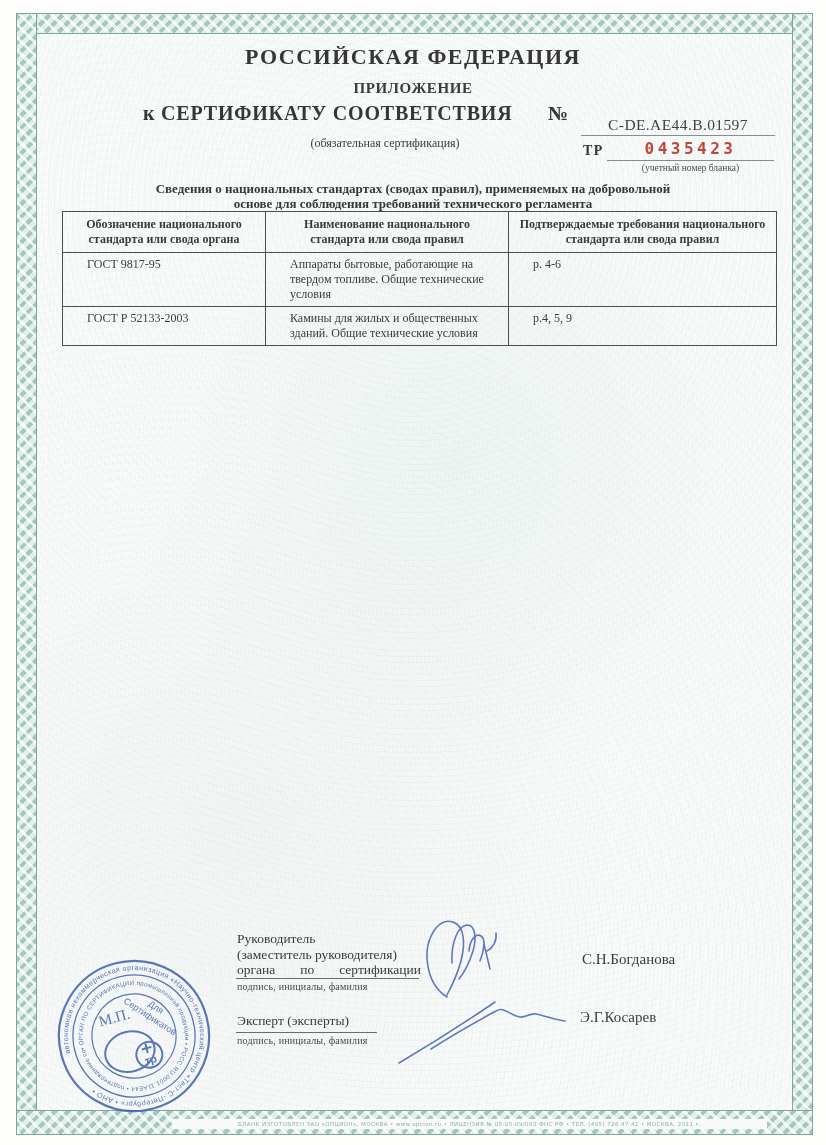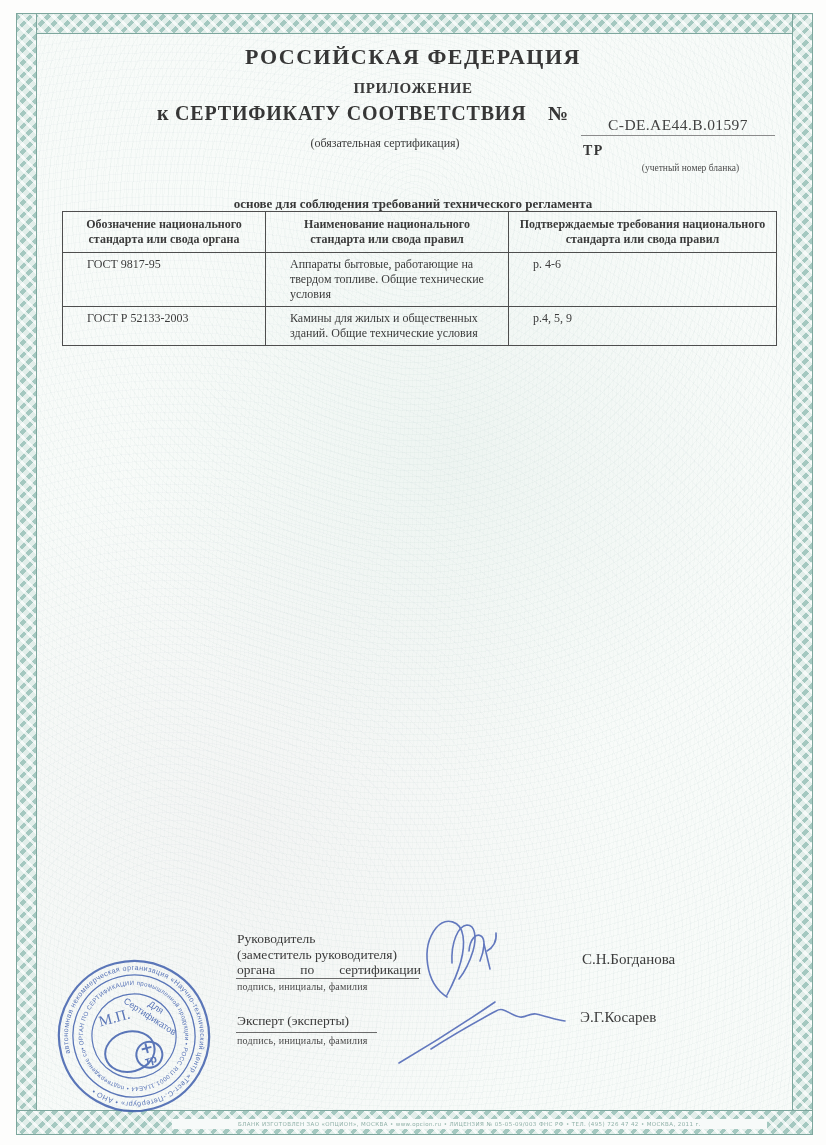--- a/index.html
+++ b/index.html
@@ -35,21 +35,21 @@
       radial-gradient(circle at 55% 40%, rgba(168,200,190,.13) 0, rgba(168,200,190,0) 42%),
       radial-gradient(circle at 28% 74%, rgba(190,175,188,.09) 0, rgba(190,175,188,0) 38%),
       repeating-radial-gradient(circle at 50% 16%, rgba(150,185,175,.065) 0 1px, rgba(0,0,0,0) 1px 6px),
       repeating-radial-gradient(circle at 18% 88%, rgba(160,172,196,.055) 0 1px, rgba(0,0,0,0) 1px 8px),
       repeating-linear-gradient(95deg, rgba(150,185,172,.05) 0 1px, rgba(0,0,0,0) 1px 4px);
   }
   .abs{position:absolute;}
   .ctr{left:0;width:100%;text-align:center;}
   .country{top:44px;font-size:22px;font-weight:bold;letter-spacing:1.5px;color:#363636;}
   .appendix{top:80px;font-size:15px;font-weight:bold;letter-spacing:.6px;color:#3a3a3a;}
-  .certlabel{left:157px;top:102px;font-size:20px;font-weight:bold;letter-spacing:.8px;color:#363636;white-space:nowrap;}
+  .certlabel{left:143px;top:102px;font-size:20px;font-weight:bold;letter-spacing:.8px;color:#363636;white-space:nowrap;}
   .numsign{left:548px;top:102px;font-size:20px;font-weight:bold;color:#363636;}
   .certnum{
     left:581px;top:100px;width:194px;height:24px;border-bottom:1.3px solid #8b8b8b;
     text-align:center;font-size:15.5px;color:#414141;letter-spacing:.4px;line-height:28px;margin-top:11px;
   }
   .certtype{left:255px;top:136px;width:260px;text-align:center;font-size:12px;font-weight:normal;color:#3c3c3c;}
   .trlabel{left:583px;top:143px;font-size:14px;font-weight:bold;letter-spacing:1.5px;color:#363636;}
   .blanknum{
     left:607px;top:134px;width:167px;height:26px;border-bottom:1.2px solid #8b8b8b;
     text-align:center;font-family:"DejaVu Sans Mono",monospace;font-weight:bold;
@@ -94,21 +94,23 @@
 
   <div class="content"></div>
 
   <div class="abs ctr country">РОССИЙСКАЯ ФЕДЕРАЦИЯ</div>
   <div class="abs ctr appendix">ПРИЛОЖЕНИЕ</div>
   <div class="abs certlabel">к СЕРТИФИКАТУ СООТВЕТСТВИЯ</div>
   <div class="abs numsign">№</div>
   <div class="abs certnum">C-DE.AE44.B.01597</div>
   <div class="abs certtype">(обязательная сертификация)</div>
   <div class="abs trlabel">ТР</div>
+  <div class="abs blanknum">0435423</div>
   <div class="abs blankcap">(учетный номер бланка)</div>
+  <div class="abs ctr intro1">Сведения о национальных стандартах (сводах правил), применяемых на добровольной</div>
   <div class="abs ctr intro2">основе для соблюдения требований технического регламента</div>
 
   <table class="std">
     <colgroup>
         <col class="c1">
         <col class="c2">
         <col class="c3">
       </colgroup>
     <thead>
       <tr>

